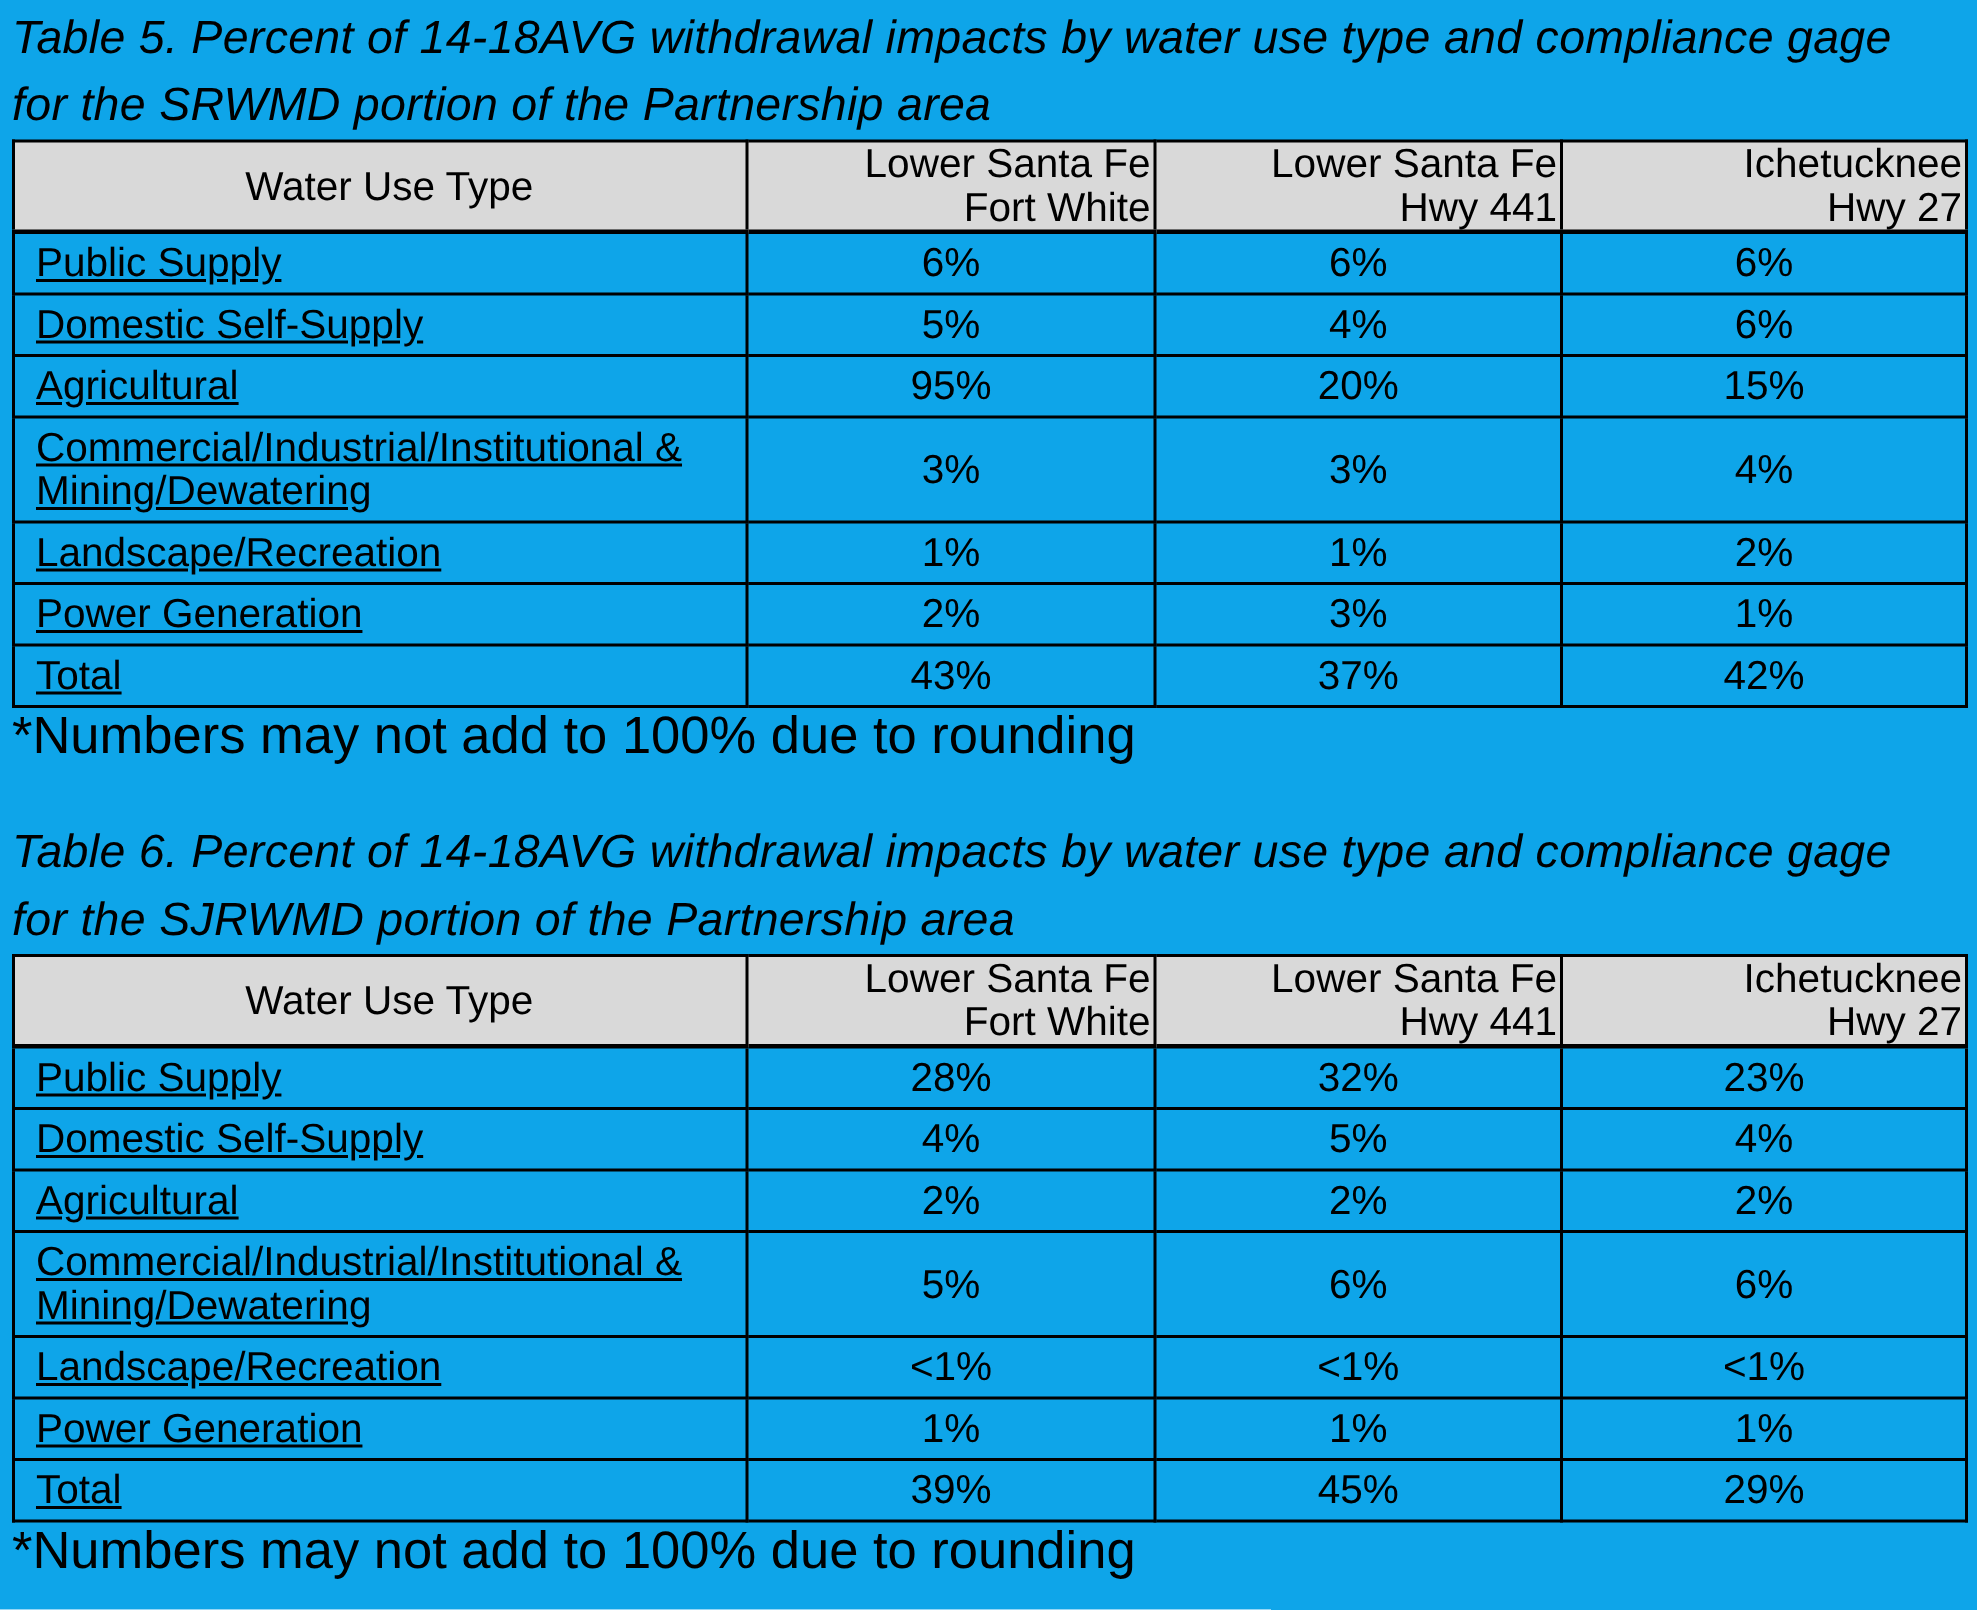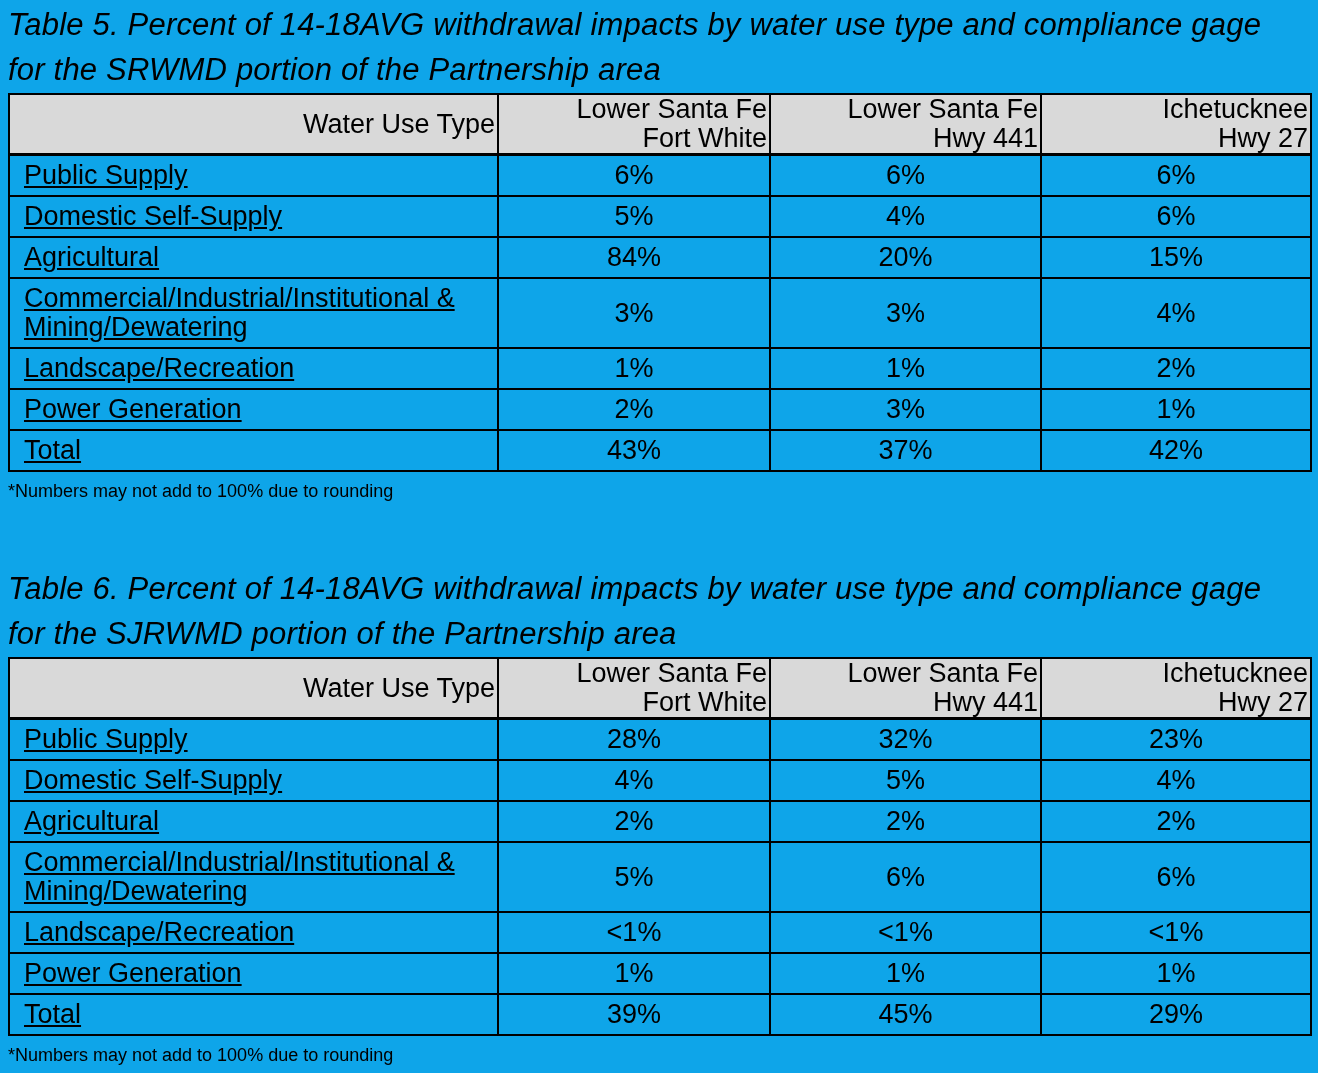--- a/index.html
+++ b/index.html
@@ -20,21 +20,21 @@
   .tbl-title {
     font-style: italic;
     font-weight: normal;
     font-size: 31px;
     line-height: 45px;
     margin: 0;
     max-width: 1272px;
     letter-spacing: 0.2px;
   }
   .tbl-title.second {
-    margin-top: 59px;
+    margin-top: 38px;
   }
   table.data-table {
     border-collapse: collapse;
     table-layout: fixed;
     width: 1302px;
     margin-top: 1px;
   }
   col.c0 { width: 489px; }
   col.c1 { width: 272px; }
   col.c2 { width: 271px; }
@@ -47,35 +47,35 @@
     vertical-align: middle;
   }
   thead th {
     background: #d9d9d9;
     border-bottom: 3px solid #000000;
     height: 58px;
     text-align: right;
     padding: 0 2px;
   }
   thead th.col-label {
-    text-align: right;
+    text-align: center;
     padding-left: 14px;
   }
   thead .hl { display: block; }
   td {
     text-align: center;
     padding: 5px 4px;
   }
   td.row-label {
     text-align: left;
     padding-left: 14px;
     text-decoration: underline;
   }
   .footnote {
-    font-size: 18px;
+    font-size: 35px;
     line-height: 32px;
     margin: 3px 0 0 0;
   }
 </style>
 </head>
 <body>
 
 <div class="page">
 
   <p class="tbl-title">Table 5. Percent of 14-18AVG withdrawal impacts by water use type and compliance gage for the SRWMD portion of the Partnership area</p>
@@ -112,21 +112,21 @@
         <td>6%</td>
       </tr>
       <tr>
         <td class="row-label">Domestic Self-Supply</td>
         <td>5%</td>
         <td>4%</td>
         <td>6%</td>
       </tr>
       <tr>
         <td class="row-label">Agricultural</td>
-        <td>84%</td>
+        <td>95%</td>
         <td>20%</td>
         <td>15%</td>
       </tr>
       <tr>
         <td class="row-label">Commercial/Industrial/Institutional &amp; Mining/Dewatering</td>
         <td>3%</td>
         <td>3%</td>
         <td>4%</td>
       </tr>
       <tr>

